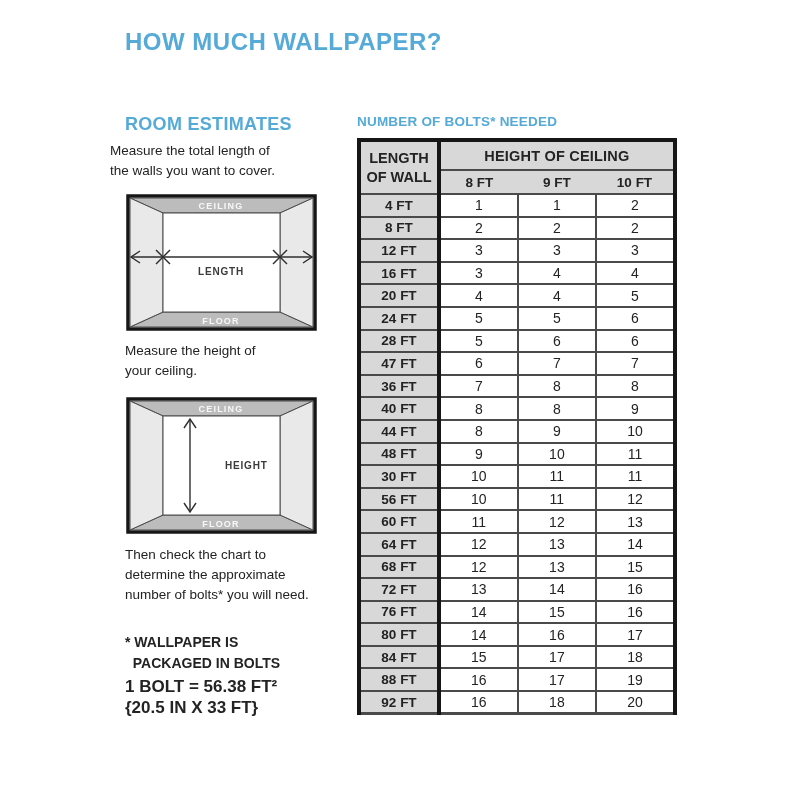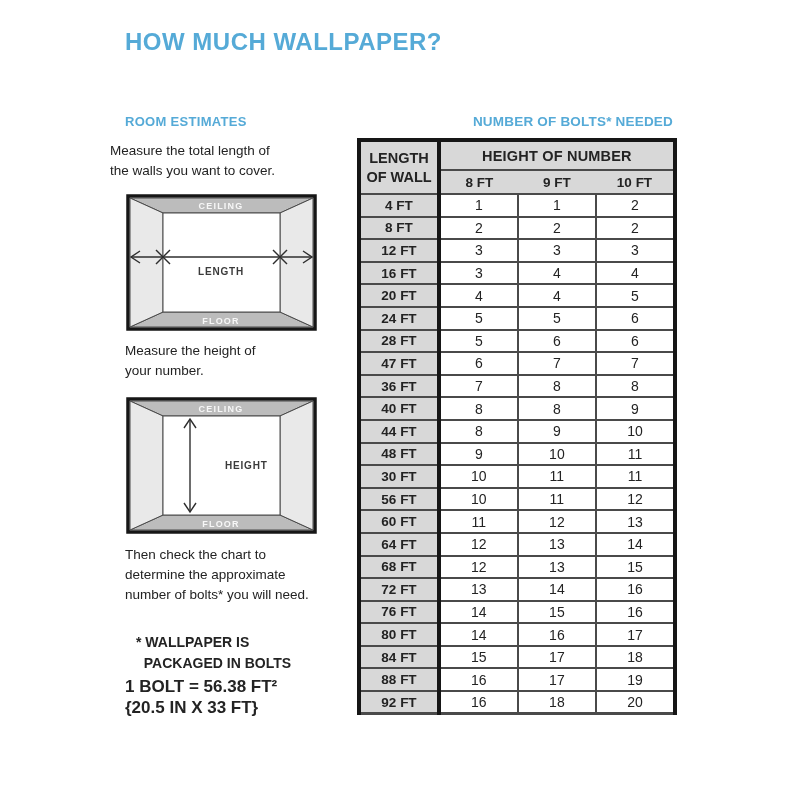--- a/index.html
+++ b/index.html
@@ -4,29 +4,29 @@
 <style>
   :root { --accent:#55aad7; --ink:#232323; --cellgray:#d8d8d8; --line:#4a4a4a; --heavy:#161616; }
   * { margin:0; padding:0; box-sizing:border-box; }
   html,body { background:#fff; }
   body { width:800px; height:800px; position:relative; overflow:hidden;
          font-family:"Liberation Sans", sans-serif; color:var(--ink); }
 
   .main-title { position:absolute; left:125px; top:28px; font-size:24px; font-weight:bold;
                 color:var(--accent); letter-spacing:.5px;text-align:right; }
 
-  .section-heading { font-size:13px; font-weight:bold; color:var(--accent); letter-spacing:.3px; }
+  .section-heading { font-size:18px; font-weight:bold; color:var(--accent); letter-spacing:.3px; }
   .body-text { font-size:13.5px; line-height:20px; color:var(--ink); white-space:pre-line; }
   .bold-note  { font-size:14px; font-weight:bold; line-height:21px; white-space:pre; }
   .bold-formula { font-size:17px; font-weight:bold; line-height:21px; white-space:pre-line; }
 
   .abs { position:absolute; }
 
   
-  .table-heading { position:absolute; left:357px; top:114px; width:316px; text-align:right;
+  .table-heading { position:absolute; left:357px; top:114px; width:316px; text-align:left;
                    font-size:13.5px; font-weight:bold; color:var(--accent); letter-spacing:.2px; }
   table.bolts { position:absolute; left:357px; top:138px; width:316px;
                 border-collapse:collapse; table-layout:fixed;
                 border:4px solid var(--heavy); border-bottom:3px solid var(--line); }
   table.bolts th, table.bolts td { text-align:center; vertical-align:middle; padding:0; }
   th.corner { width:80px; background:var(--cellgray); border-right:4px solid var(--heavy);
               font-size:14.5px; font-weight:bold; line-height:1.3; white-space:pre-line; }
   th.group  { background:var(--cellgray); font-size:14.5px; font-weight:bold;
               height:30px; border-bottom:2px solid var(--line); letter-spacing:.2px; }
   th.sub    { background:var(--cellgray); font-size:13.5px; font-weight:bold;
@@ -66,21 +66,21 @@
     <path d="M177,57 L186,63 L177,69"></path>
     <line x1="30" y1="56" x2="44" y2="70"></line>
     <line x1="30" y1="70" x2="44" y2="56"></line>
     <line x1="147" y1="56" x2="161" y2="70"></line>
     <line x1="147" y1="70" x2="161" y2="56"></line>
   </g>
   <text x="95" y="81" text-anchor="middle" class="dim-label">LENGTH</text>
 </svg>
 
 <div class="abs body-text" style="left:125px; top:341px;">Measure the height of
-your number.</div>
+your ceiling.</div>
 
 <svg class="abs" style="left:126px; top:397px;" width="191" height="137" viewBox="0 0 191 137">
   <rect x="2" y="2" width="187" height="133" fill="#ffffff" stroke="#161616" stroke-width="3.5"></rect>
   <polygon points="4,4 187,4 154,19 37,19" fill="#bcbcbc" stroke="#4a4a4a" stroke-width="1"></polygon>
   <polygon points="4,133 187,133 154,118 37,118" fill="#bcbcbc" stroke="#4a4a4a" stroke-width="1"></polygon>
   <polygon points="4,4 37,19 37,118 4,133" fill="#e9e9e9" stroke="#4a4a4a" stroke-width="1"></polygon>
   <polygon points="187,4 154,19 154,118 187,133" fill="#e9e9e9" stroke="#4a4a4a" stroke-width="1"></polygon>
   <rect x="37" y="19" width="117" height="99" fill="#ffffff" stroke="#4a4a4a" stroke-width="1"></rect>
   <text x="95" y="14.5" text-anchor="middle" class="strip-label">CEILING</text>
   <text x="95" y="130" text-anchor="middle" class="strip-label">FLOOR</text>
@@ -89,40 +89,40 @@
     <path d="M58,31 L64,22 L70,31"></path>
     <path d="M58,106 L64,115 L70,106"></path>
   </g>
   <text x="99" y="72" text-anchor="start" class="dim-label">HEIGHT</text>
 </svg>
 
 <div class="abs body-text" style="left:125px; top:545px;">Then check the chart to
 determine the approximate
 number of bolts* you will need.</div>
 
-<div class="abs bold-note" style="left:125px; top:632px;margin-left:11px;">* WALLPAPER IS
+<div class="abs bold-note" style="left:125px; top:632px;">* WALLPAPER IS
   PACKAGED IN BOLTS</div>
 
 <div class="abs bold-formula" style="left:125px; top:676px;">1 BOLT = 56.38 FT²
 {20.5 IN X 33 FT}</div>
 
 <div class="table-heading">NUMBER OF BOLTS* NEEDED</div>
 
 <table class="bolts">
   <colgroup>
     <col style="width:80px">
       <col style="width:78.6px">
       <col style="width:78.6px">
       <col style="width:78.6px">
   </colgroup>
   <thead>
     <tr>
       <th class="corner" rowspan="2">LENGTH
 OF WALL</th>
-      <th class="group" colspan="3">HEIGHT OF NUMBER</th>
+      <th class="group" colspan="3">HEIGHT OF CEILING</th>
     </tr>
     <tr>
         <th class="sub">8 FT</th>
         <th class="sub">9 FT</th>
         <th class="sub">10 FT</th>
       </tr>
   </thead>
   <tbody>
       <tr>
         <td class="rowlabel">4 FT</td>

